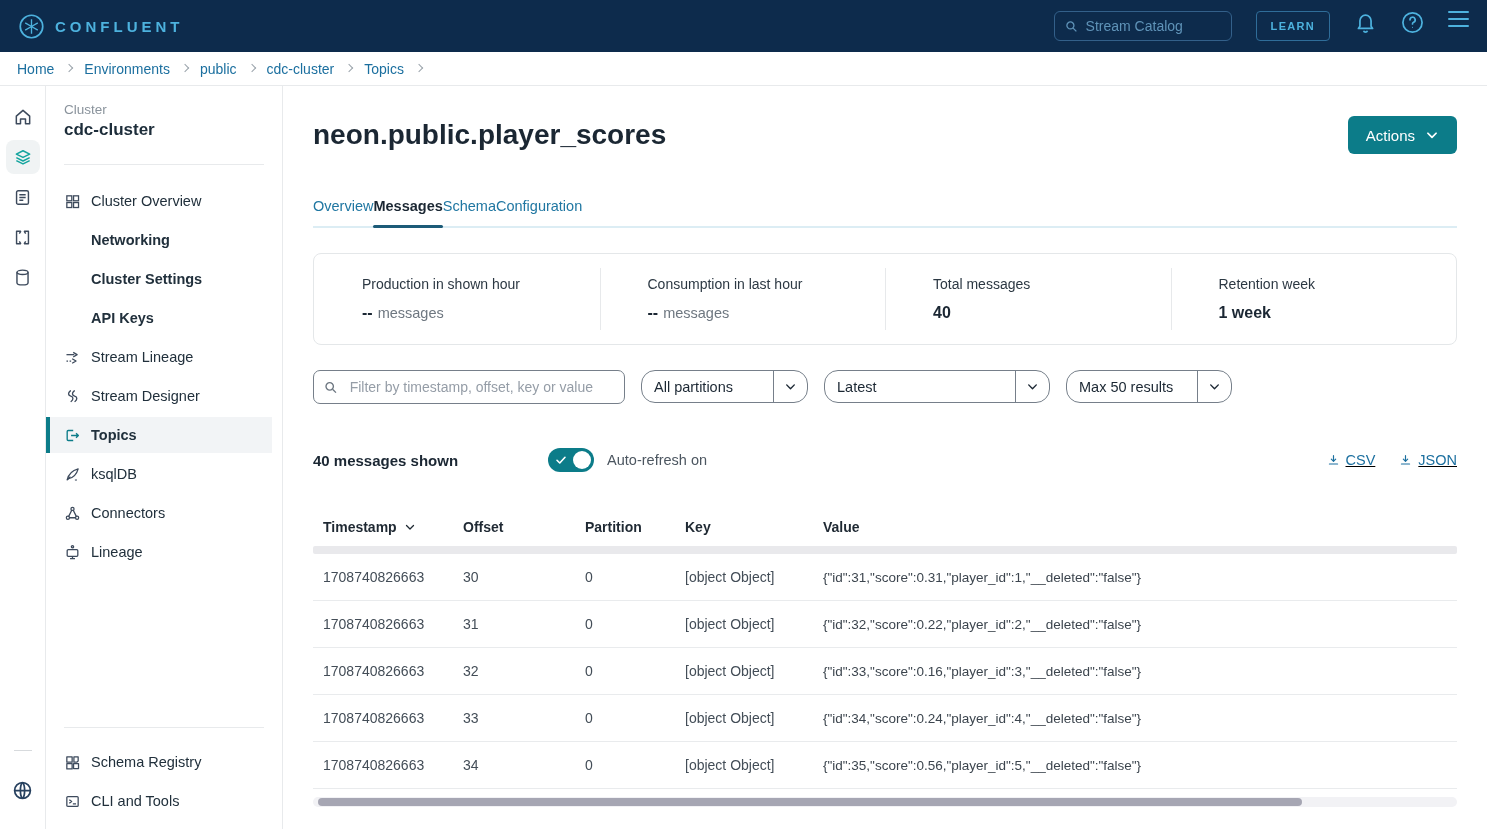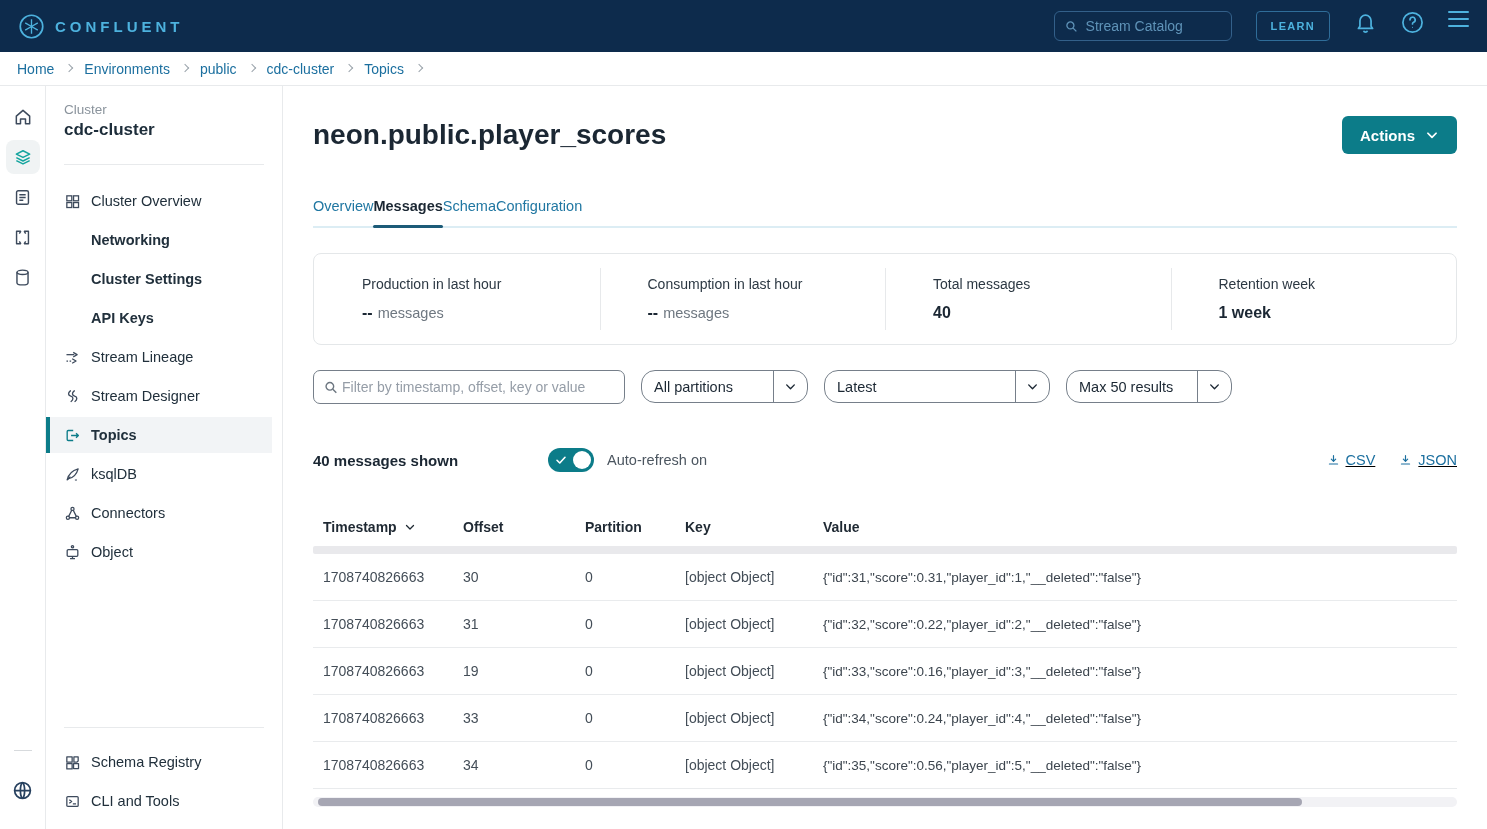--- a/index.html
+++ b/index.html
@@ -58,42 +58,42 @@
   .side-item.selected { background:#f2f4f6; border-left:4px solid #0c7c89; padding-left:14px; }
   .side-item.selected .si-label { font-weight:700; }
   .side-item.selected .si-icon { color:#0c7c89; }
   .side-flex { flex:1; }
 
   
   .main { flex:1; padding:30px 30px 0; background:#fff; overflow:hidden; }
   .title-row { display:flex; justify-content:space-between; align-items:center; }
   .page-title { font-size:28px; font-weight:700; color:#1b2733; }
   .actions-btn { background:#0c7c89; color:#fff; border:none; border-radius:6px; height:38px;
-    padding:0 18px; font-size:15px; font-weight:700; display:flex; align-items:center; gap:10px;
+    padding:0 18px; font-size:15px; font-weight:400; display:flex; align-items:center; gap:10px;
     cursor:pointer; font-family:inherit; }
 
   .tabs { display:flex; margin-top:44px; border-bottom:2px solid #dcedf4; }
   .tab { padding-bottom:12px; font-size:14.5px; color:#2077a2; cursor:pointer; position:relative; }
   .tab.active { color:#1b2733; font-weight:600; }
   .tab.active::after { content:""; position:absolute; left:0; right:0; bottom:-2px; height:3.5px;
     background:#1c5b78; border-radius:2px; }
 
   .stats { display:grid; grid-template-columns:repeat(4,1fr); border:1px solid #e4e7e9;
     border-radius:8px; margin-top:25px; }
   .stat { padding:22px 10px 22px 48px; position:relative; }
   .stat + .stat::before { content:""; position:absolute; left:0; top:14px; bottom:14px;
     border-left:1px solid #e7e9eb; }
   .stat-label { font-size:14px; color:#2c3843; }
   .stat-value-row { margin-top:12px; font-size:16px; }
   .stat-value { font-weight:700; color:#1b2733; }
   .stat-suffix { color:#6e7780; font-size:14.5px; margin-left:5px; }
 
   .filters { display:flex; gap:16px; margin-top:25px; }
   .filter-search { flex:0 0 312px; height:33px; border:1.5px solid #767f8a; border-radius:7px;
-    display:flex; align-items:center; gap:4px; padding:16px 10px; color:#8b939d; }
+    display:flex; align-items:center; gap:12px; padding:16px 10px; color:#8b939d; }
   .filter-search input { border:none; outline:none; width:100%; font-size:14px; color:#333;
     font-family:inherit; }
   .filter-search input::placeholder { color:#959da7; }
   .select { height:33px; border:1.5px solid #767f8a; border-radius:14px; display:flex;
     align-items:center; font-size:14.5px; color:#1b2733; cursor:pointer; background:#fff; }
   .select .lbl { padding:0 12px; white-space:nowrap; }
   .select.w-part { width:167px; } .select.w-order { width:226px; } .select.w-limit { width:166px; }
   .select .flex { flex:1; }
   .select .sep { width:1.5px; align-self:stretch; background:#767f8a; }
   .select .chev { width:33px; display:grid; place-items:center; color:#1b2733; }
@@ -300,21 +300,21 @@
         <span class="si-label">Connectors</span>
       </div>
       <div class="side-item">
         <span class="si-icon">
           <svg width="17" height="17" viewBox="0 0 24 24" fill="none" stroke="currentColor" stroke-width="1.8" stroke-linejoin="round">
             <circle cx="12" cy="4" r="1.6"></circle>
             <rect x="4.5" y="8" width="15" height="9.5" rx="1.5"></rect>
             <path d="M12 17.5 v2.5 M8.5 20.5 h7"></path>
           </svg>
         </span>
-        <span class="si-label">Object</span>
+        <span class="si-label">Lineage</span>
       </div>
     </nav>
 
     <div class="side-flex"></div>
     <div class="side-divider btm"></div>
 
     <nav class="side-nav">
       <div class="side-item">
         <span class="si-icon">
           <svg width="17" height="17" viewBox="0 0 24 24" fill="none" stroke="currentColor" stroke-width="1.8" stroke-linejoin="round">
@@ -351,21 +351,21 @@
 
     <div class="tabs">
       <div class="tab">Overview</div>
       <div class="tab active">Messages</div>
       <div class="tab">Schema</div>
       <div class="tab">Configuration</div>
     </div>
 
     <section class="stats">
       <div class="stat">
-        <div class="stat-label">Production in last hour</div>
+        <div class="stat-label">Production in shown hour</div>
         <div class="stat-value-row">
           <span class="stat-value">--</span><span class="stat-suffix">messages</span>
         </div>
       </div>
       <div class="stat">
         <div class="stat-label">Consumption in last hour</div>
         <div class="stat-value-row">
           <span class="stat-value">--</span><span class="stat-suffix">messages</span>
         </div>
       </div>
@@ -476,21 +476,21 @@
       </div>
       <div class="t-row">
         <div class="c-ts">1708740826663</div>
         <div class="c-off">31</div>
         <div class="c-part">0</div>
         <div class="c-key">[object Object]</div>
         <div class="c-val">{"id":32,"score":0.22,"player_id":2,"__deleted":"false"}</div>
       </div>
       <div class="t-row">
         <div class="c-ts">1708740826663</div>
-        <div class="c-off">19</div>
+        <div class="c-off">32</div>
         <div class="c-part">0</div>
         <div class="c-key">[object Object]</div>
         <div class="c-val">{"id":33,"score":0.16,"player_id":3,"__deleted":"false"}</div>
       </div>
       <div class="t-row">
         <div class="c-ts">1708740826663</div>
         <div class="c-off">33</div>
         <div class="c-part">0</div>
         <div class="c-key">[object Object]</div>
         <div class="c-val">{"id":34,"score":0.24,"player_id":4,"__deleted":"false"}</div>

